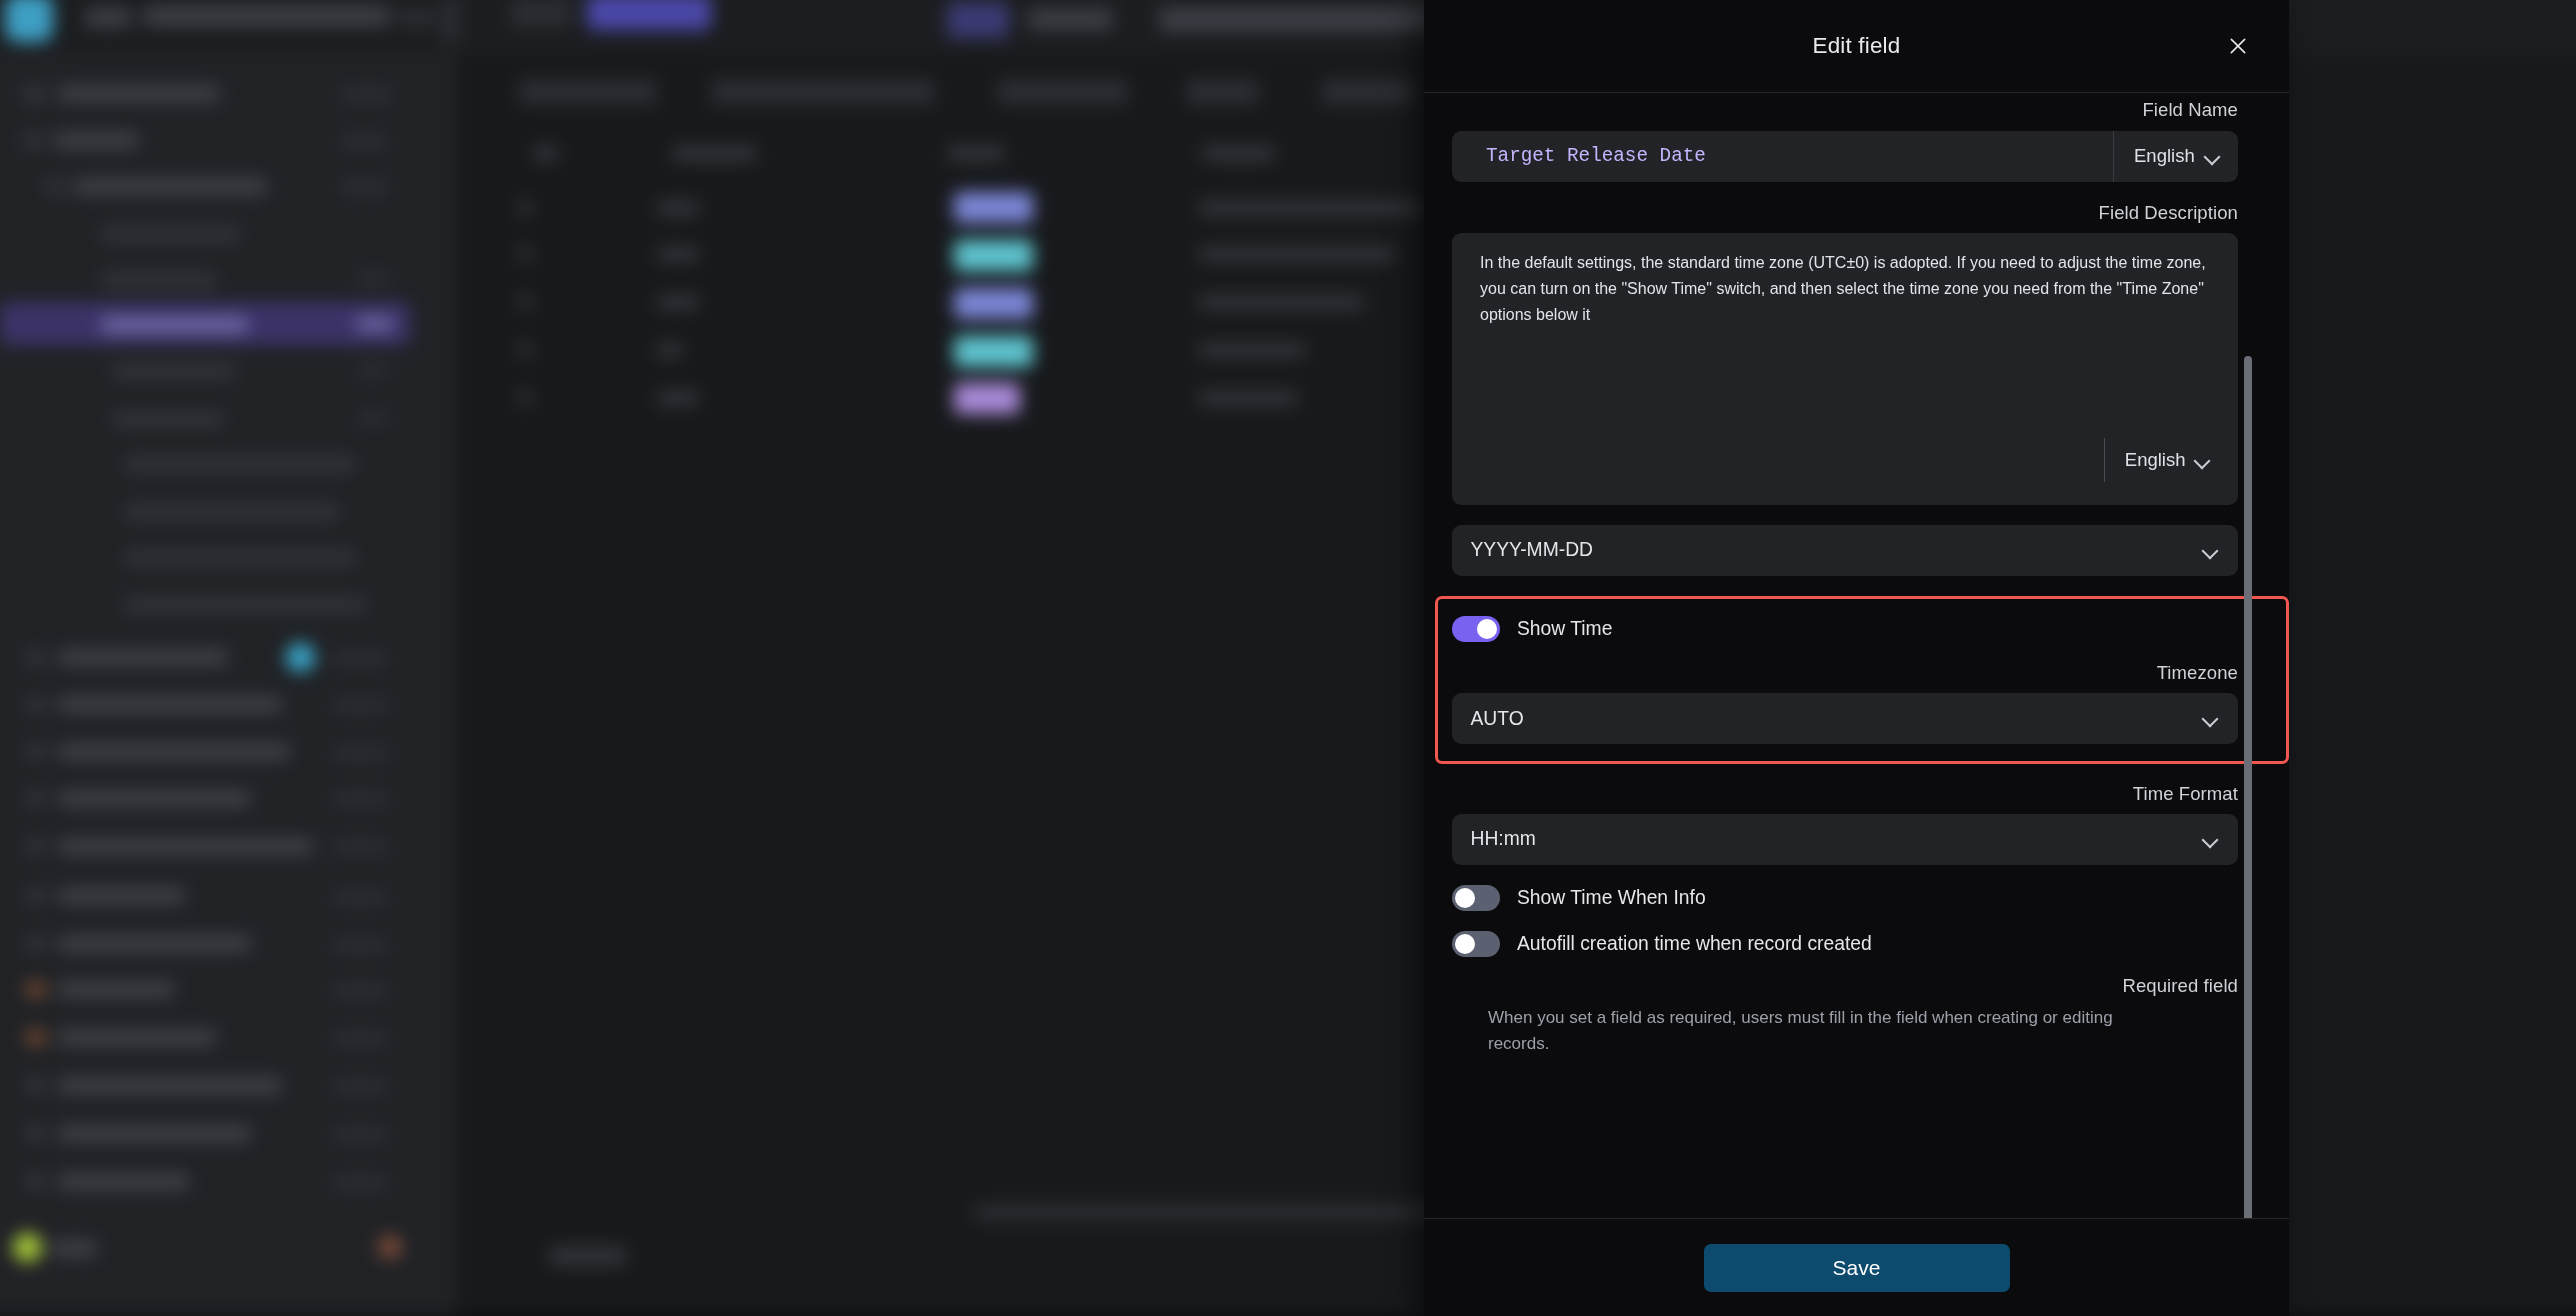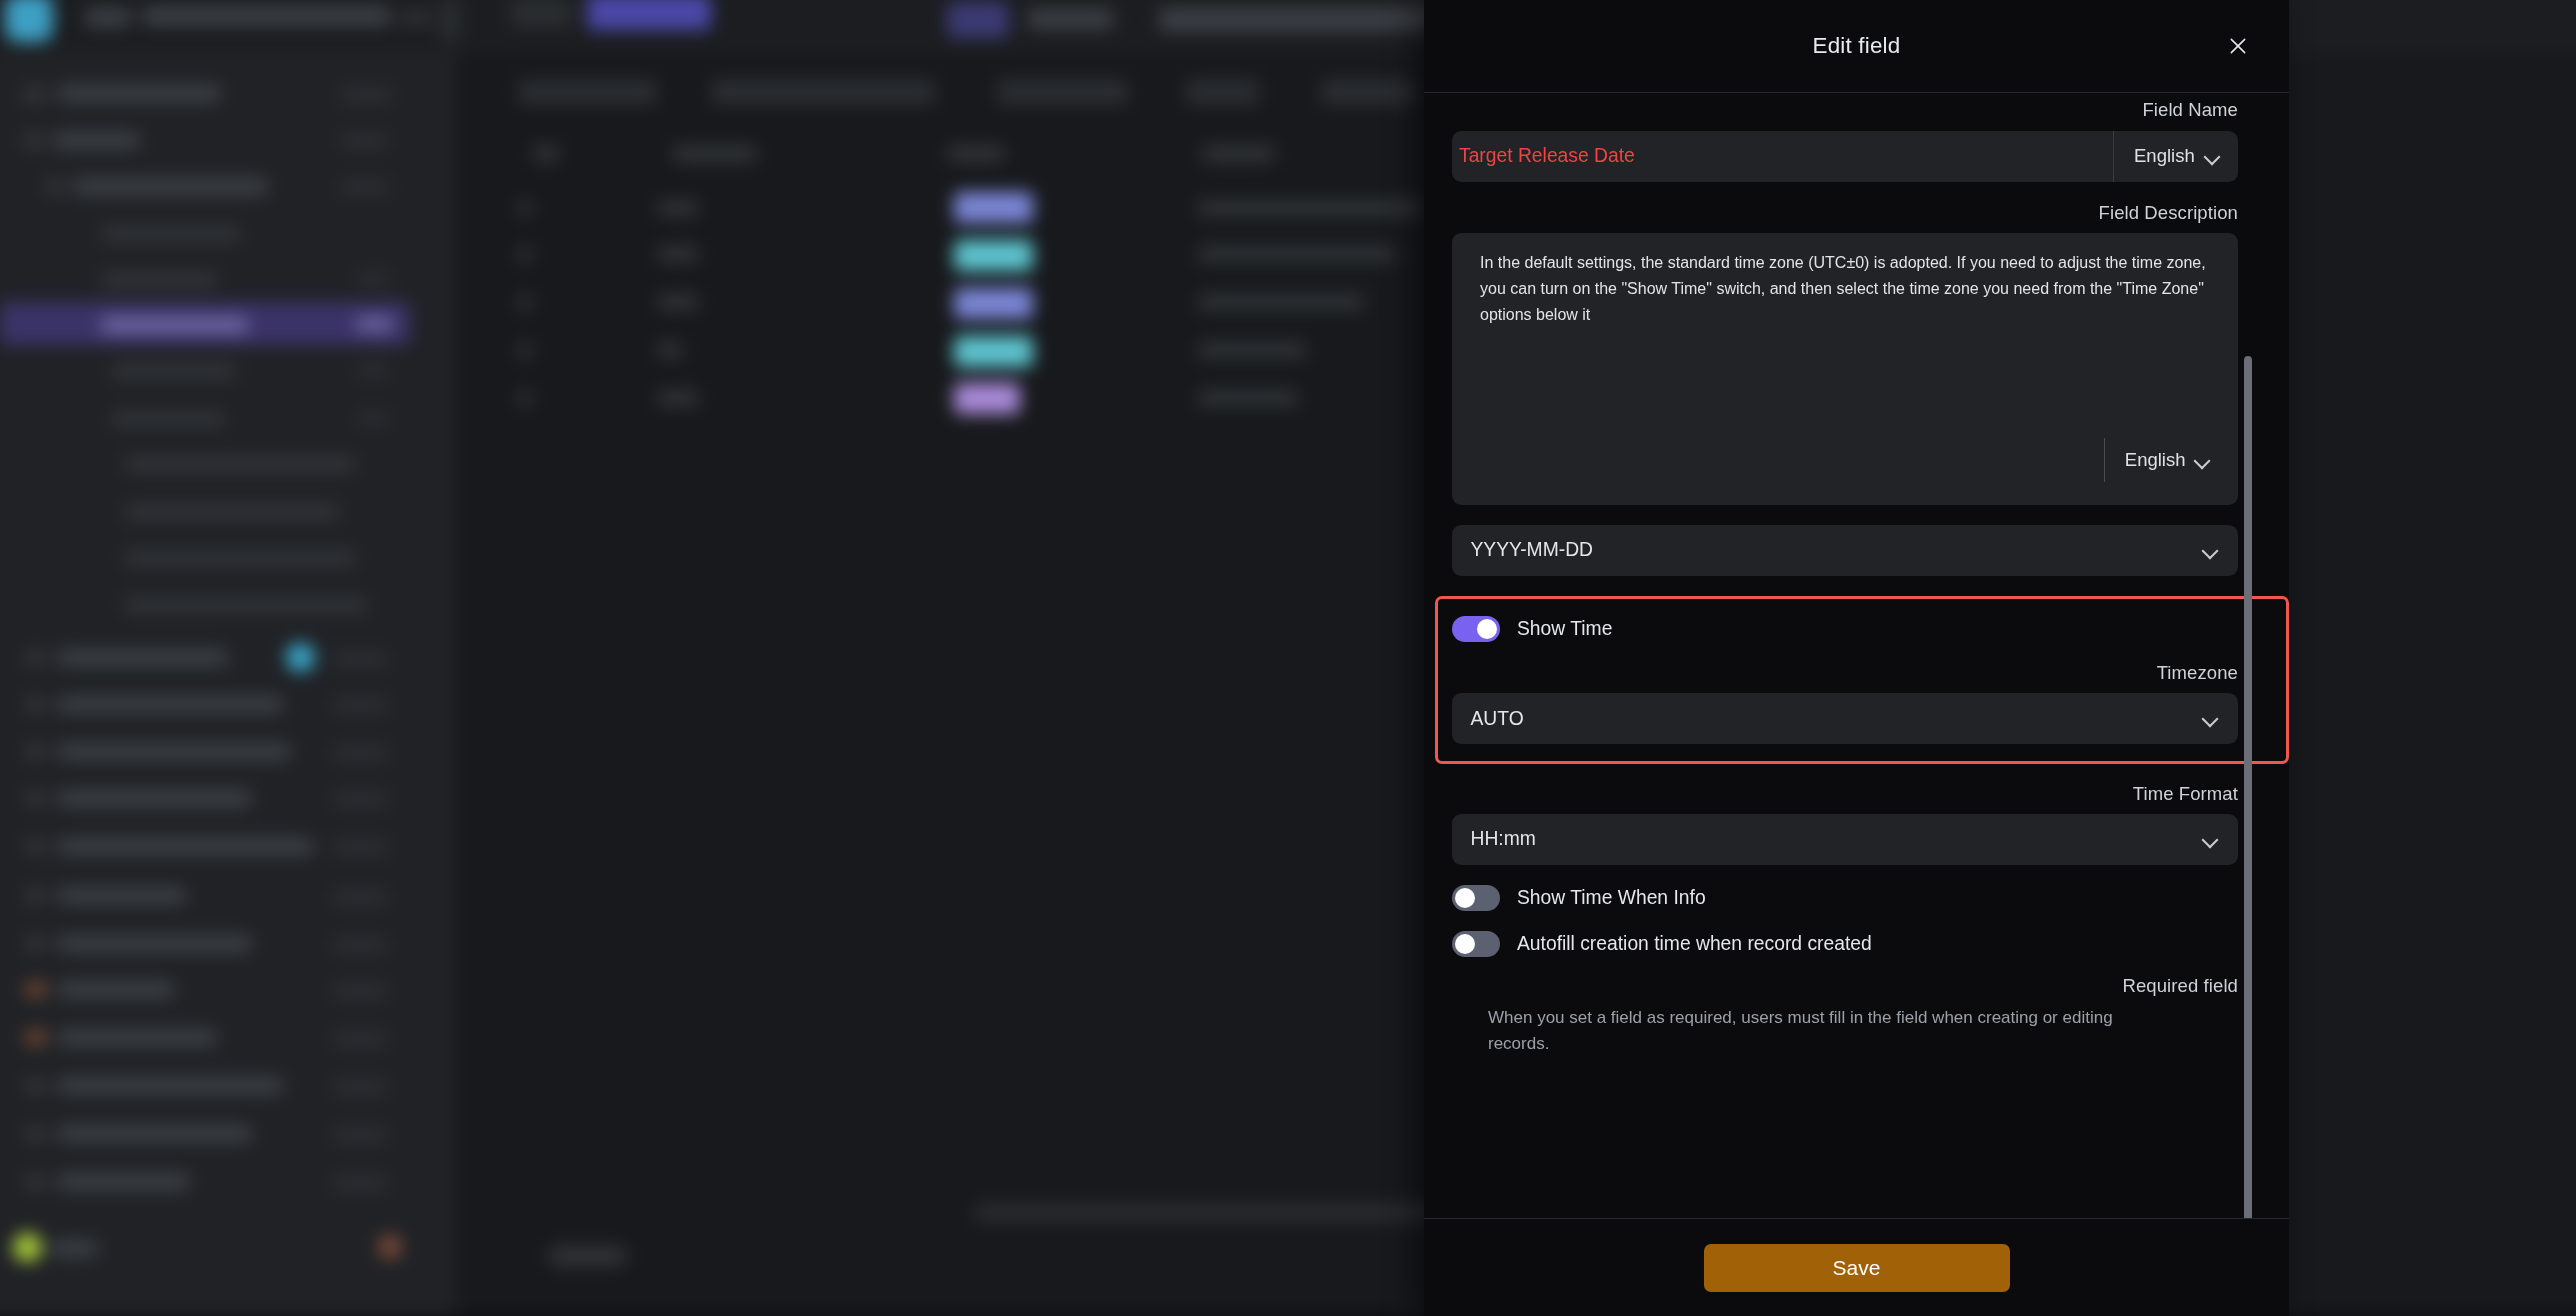--- a/index.html
+++ b/index.html
@@ -82,22 +82,22 @@
     font-size: 18.5px; color: #cfd2d8; margin-bottom: 9.3px; letter-spacing: 0.1px; text-align: right;
   }
   .lbl.clip { margin-top: -10.8px; }
 
   .input-row {
     display: flex; align-items: stretch;
     background: #222326; border-radius: 9.3px; height: 51px; overflow: hidden;
   }
   .input-row input {
     flex: 1 1 auto; background: transparent; border: 0; outline: none;
-    color: #ef4444; font-size: 19.3px; padding: 0 7px;
-    font-family: Liberation Sans, sans-serif;
+    color: #c4b5fd; font-size: 19.3px; padding: 0 34px;
+    font-family: Liberation Mono, monospace;
   }
   .lang-pick {
     display: flex; align-items: center; gap: 9.3px;
     padding: 0 18.5px 0 20px; border-left: 0.8px solid #3a3c41;
     color: #dfe1e6; font-size: 18.5px; cursor: pointer; white-space: nowrap;
   }
   .chev { display: inline-block; width: 15.5px; height: 9.3px; position: relative; }
   .chev::before {
     content: ''; position: absolute; left: 1.5px; top: 0;
     width: 10px; height: 10px; border-right: 2px solid #c9ccd2; border-bottom: 2px solid #c9ccd2;
@@ -168,21 +168,21 @@
     background: #6b6e76; border-radius: 4.6px;
   }
 
   .panel-foot {
     flex: 0 0 99px; height: 99px; border-top: 0.8px solid #26272a;
     display: flex; align-items: center; justify-content: center;
     background: #0b0b0d;
   }
   .save-btn {
     width: 306px; height: 48px; border-radius: 7px; border: 0;
-    background: #a16207; color: #ffffff; font-size: 21px; cursor: pointer;
+    background: #0c4a6e; color: #ffffff; font-size: 21px; cursor: pointer;
     font-family: "Liberation Sans", sans-serif;
   }
 </style>
 </head>
 <body>
 
 <div id="app">
 
   <div id="bg-app">
     <div id="bg-inner">

